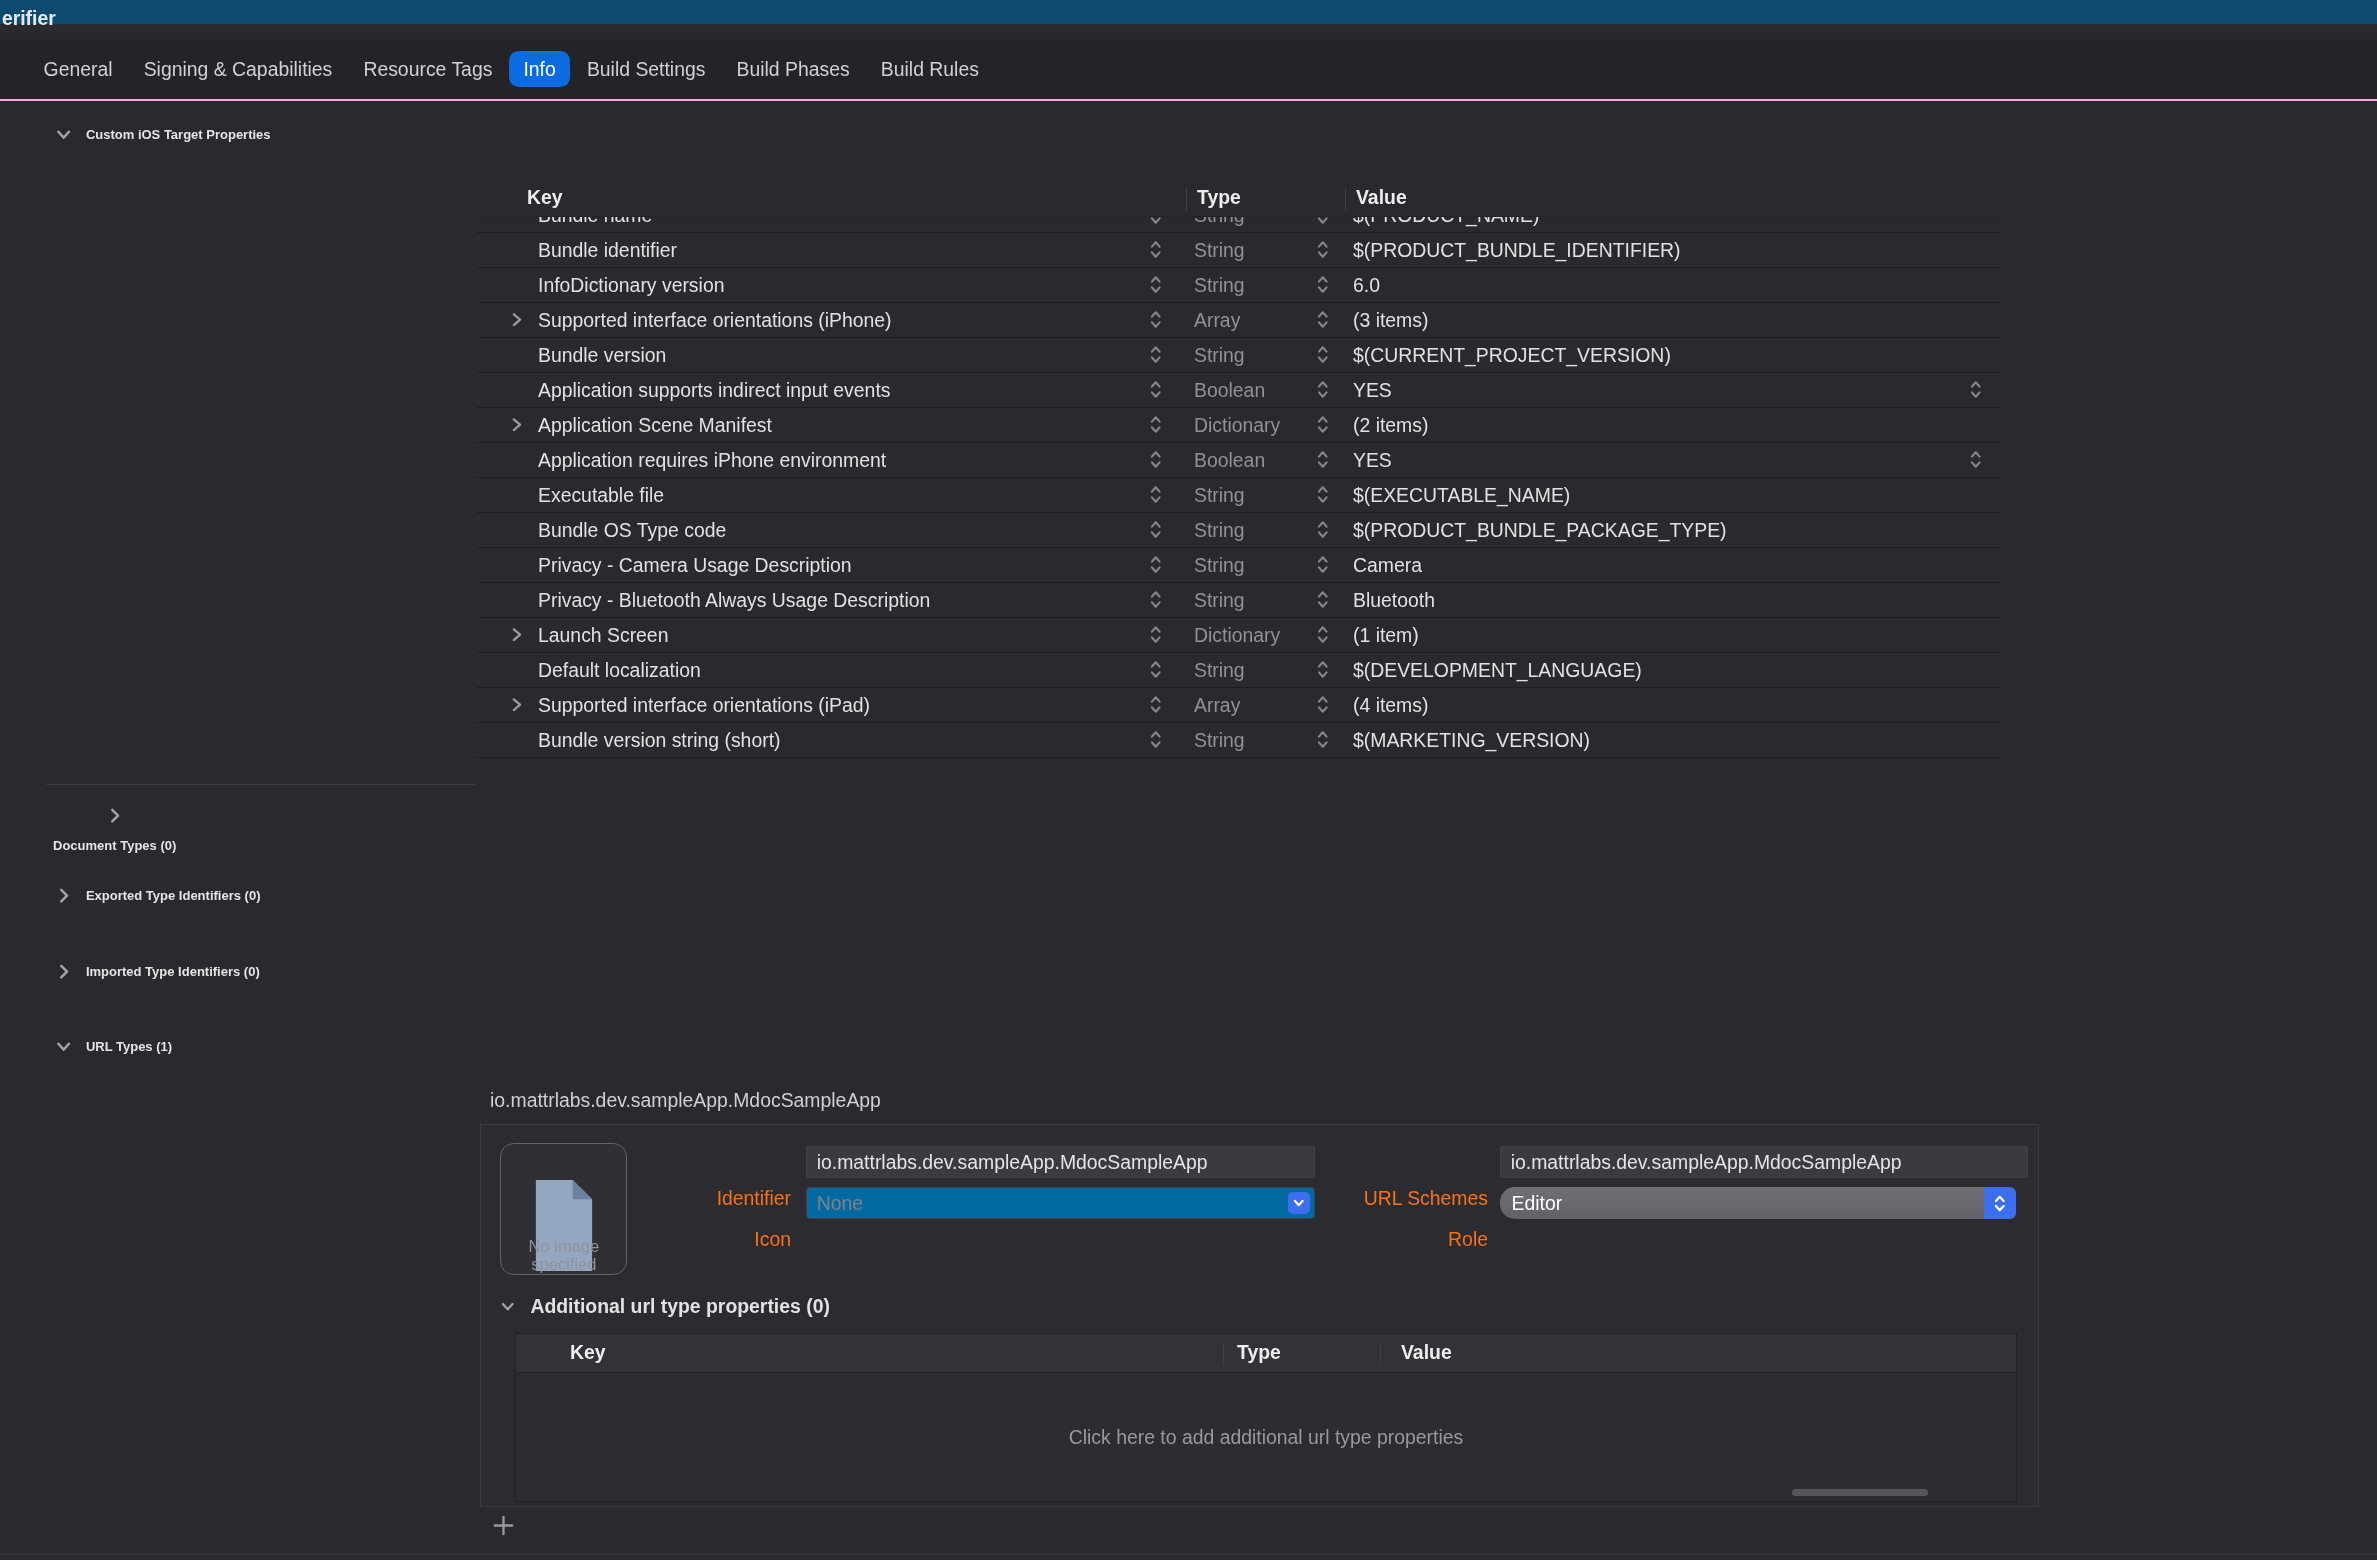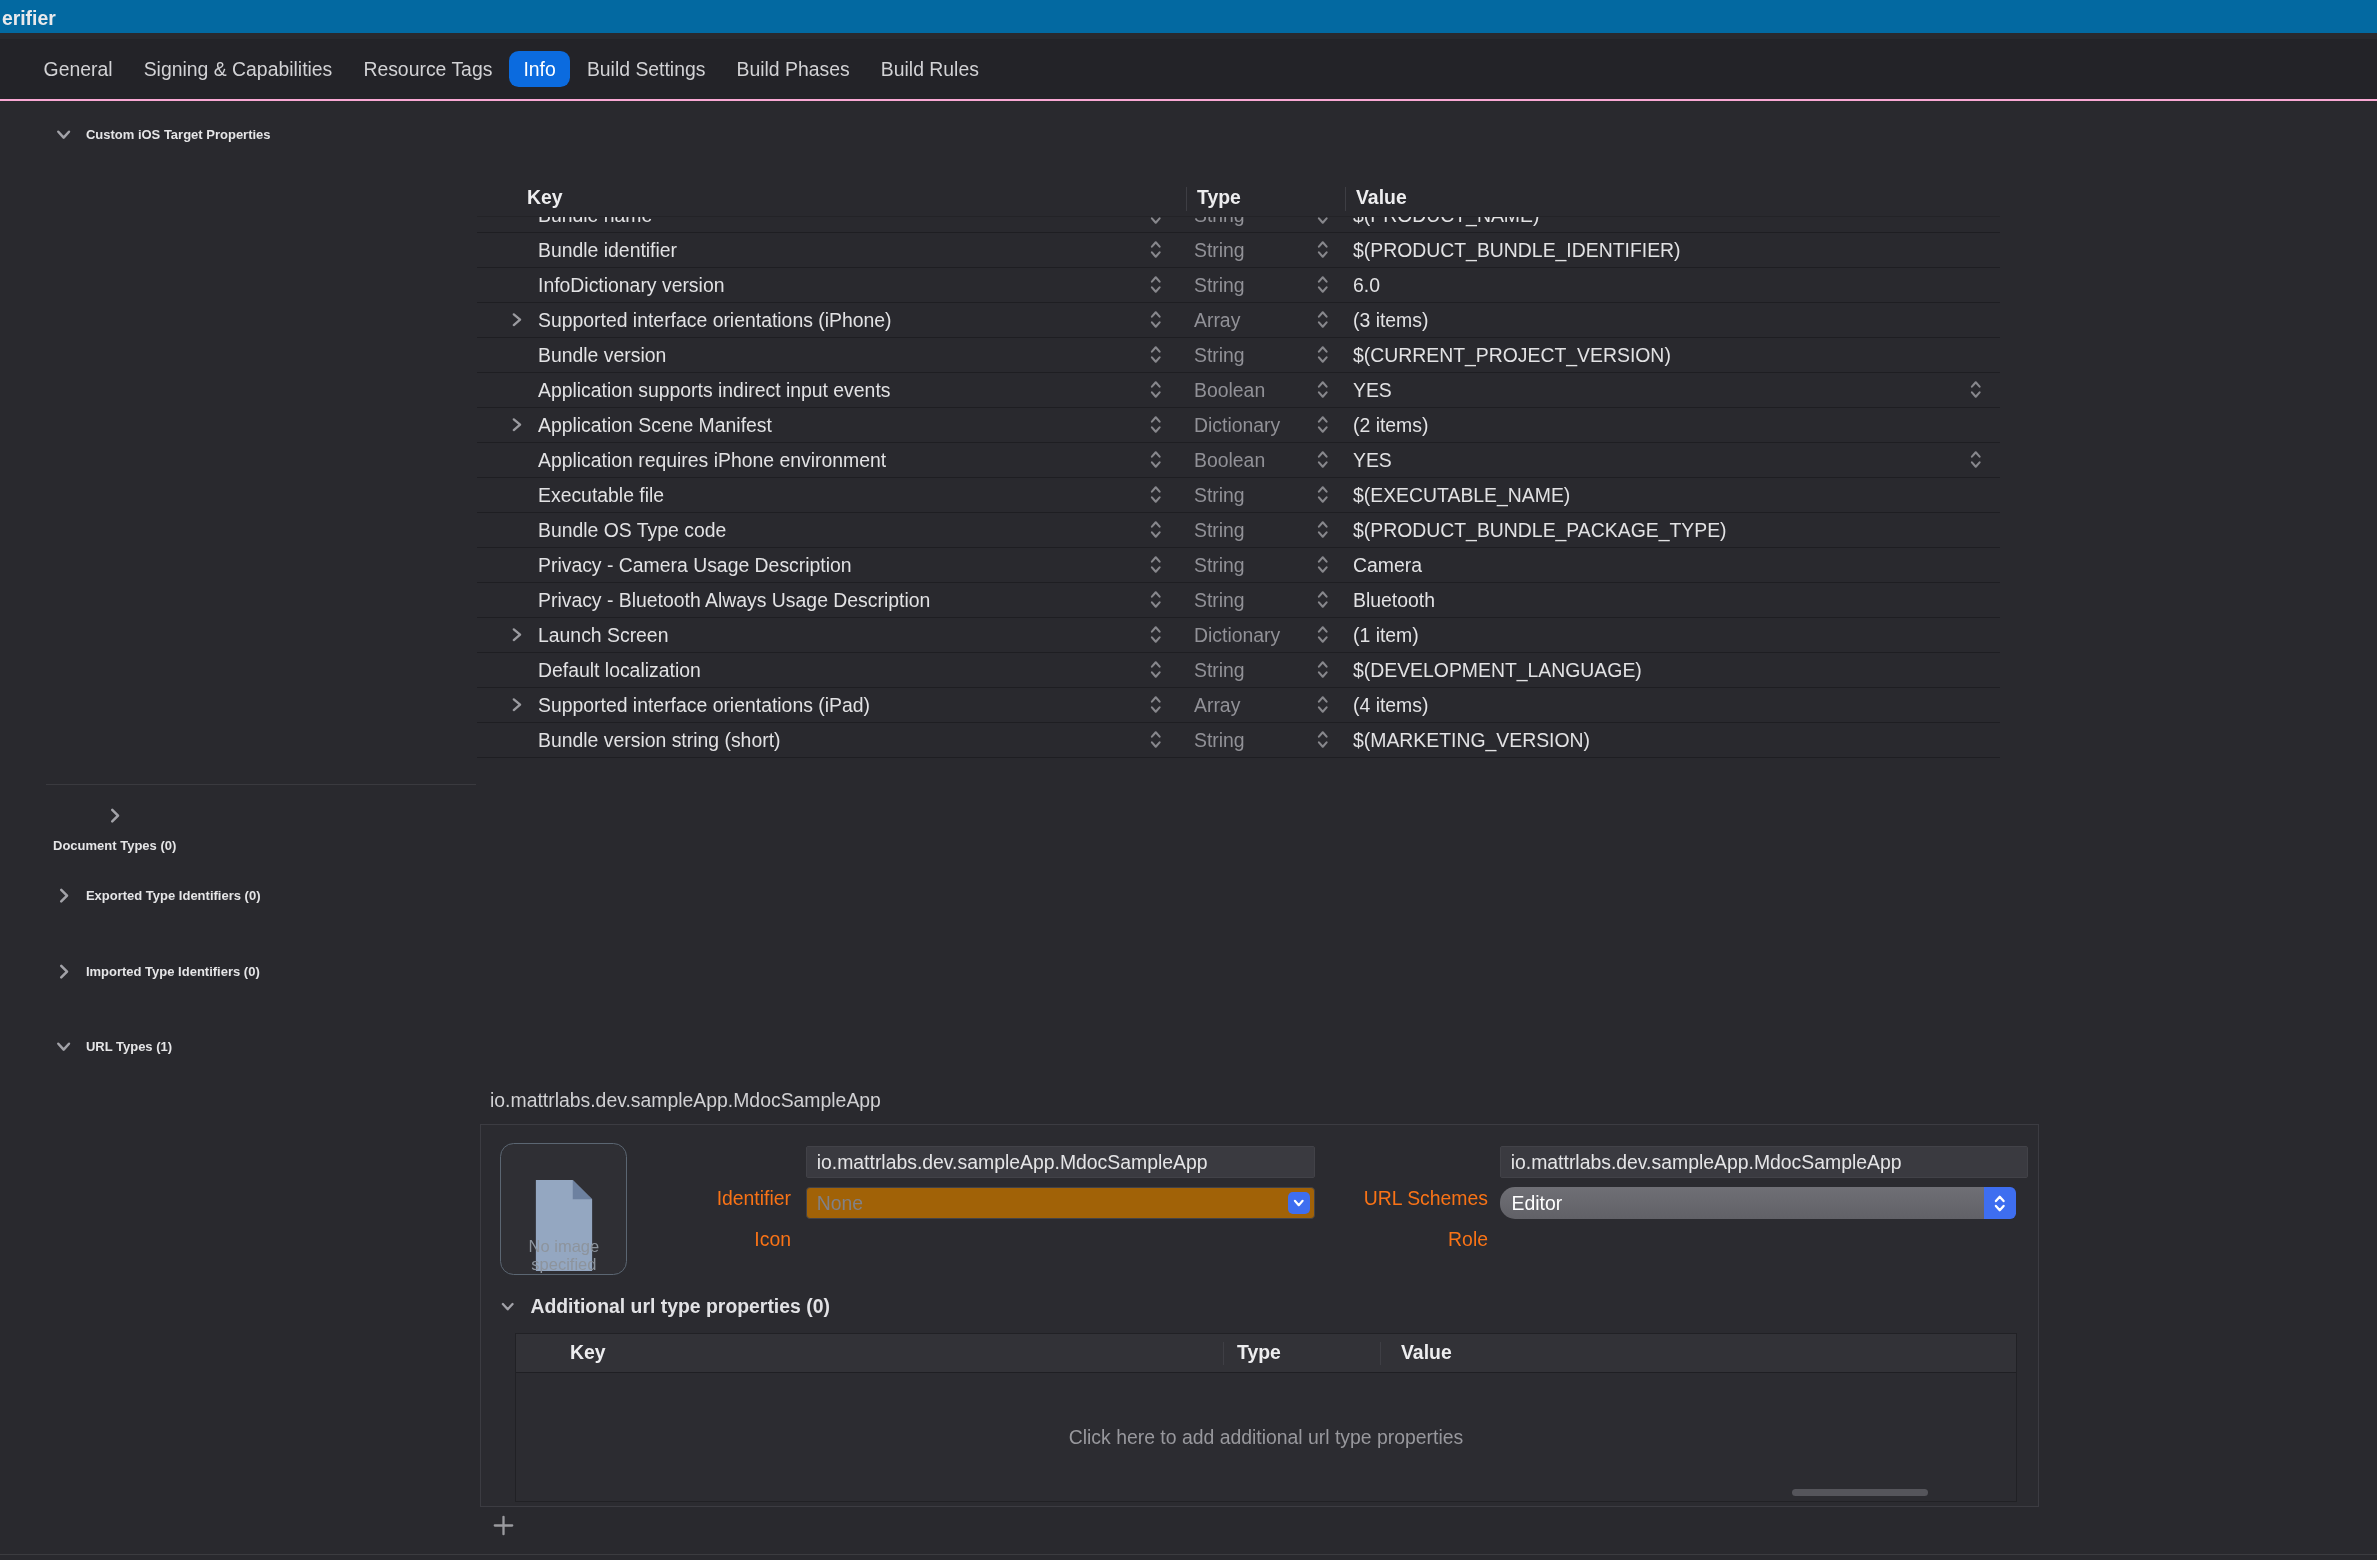--- a/index.html
+++ b/index.html
@@ -4,21 +4,21 @@
 <style>
   * { box-sizing: border-box; }
   html, body { margin:0; padding:0; background:#1a1a1c; }
   .canvas {
     position:relative; width:2377px; height:1560px; overflow:hidden;
     background:#29292e; color:#e0e0e2;
     font-family:"Liberation Sans","DejaVu Sans",sans-serif; font-size:19.4px;
   }
 
   
-  .titlebar { position:absolute; left:0; top:0; width:100%; height:33px; background:#0369a1; }
+  .titlebar { position:absolute; left:0; top:0; width:100%; height:24px; background:#0c4a6e; }
   .wtitle { position:absolute; left:1.9px; top:6.8px; font-size:19.4px; font-weight:700; color:#e9e9eb; }
 
   
   .tabstrip { position:absolute; left:0; top:39px; width:100%; height:62px; background:#232328;
               border-bottom:2px solid #f9a8d4; display:flex; align-items:center; padding-left:29px; gap:1.9px; }
   .tab { padding:6.8px 14.6px; font-size:19.4px; color:#d2d2d5; border-radius:9.7px; white-space:nowrap; }
   .tab.selected { background:var(--accent,#0b6bdf); color:#ffffff; }
 
   
   .section-head { position:absolute; display:flex; align-items:center; gap:11.6px; height:29px; }
@@ -72,21 +72,21 @@
   #lab-urlschemes { left:854px; top:21.3px; width:153px; }
   #lab-icon       { left:150px; top:62px; width:160px; }
   #lab-role       { left:854px; top:62px; width:153px; }
 
   .ftext { position:absolute; height:32px; background:#3a3a40; border:1px solid #424248; border-radius:1.9px;
            color:#e4e4e6; font-size:19.4px; padding:0 9.7px; font-family:inherit; outline:none; }
   #fld-identifier { left:325px;  top:21.3px; width:509px; }
   #fld-urlschemes { left:1019px; top:21.3px; width:528px; }
 
   .combo { position:absolute; left:325px; top:62px; width:509px; height:32px;
-           background:#a16207; border:1px solid #424248; border-radius:3.9px; }
+           background:#0369a1; border:1px solid #424248; border-radius:3.9px; }
   .combo-input { position:absolute; left:0; top:0; width:466px; height:30px; background:transparent; border:none;
                  color:#e4e4e6; font-size:19.4px; padding:0 9.7px; font-family:inherit; outline:none; }
   .combo-input::placeholder, .ftext::placeholder { color:#818187; }
   .combo-btn { position:absolute; right:3.9px; top:3.9px; width:22px; height:22px; border-radius:4.9px;
                background:var(--combo-blue,#3e6ef0); display:flex; align-items:center; justify-content:center; }
 
   .popup { position:absolute; left:1019px; top:62px; width:516px; height:32px; border-radius:15px;
            background:linear-gradient(#6f6f75,#616167); }
   .popup-text { position:absolute; left:11.6px; top:0; line-height:32px; color:#ffffff; font-size:19.4px; }
   .popup-cap { position:absolute; right:0; top:0; width:32px; height:32px; border-radius:0 5.8px 5.8px 0;

